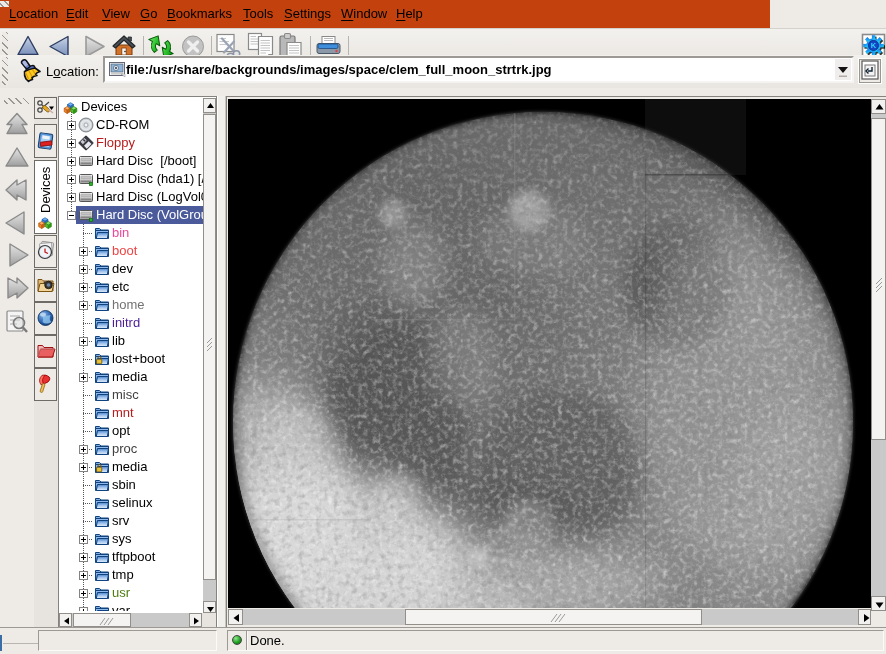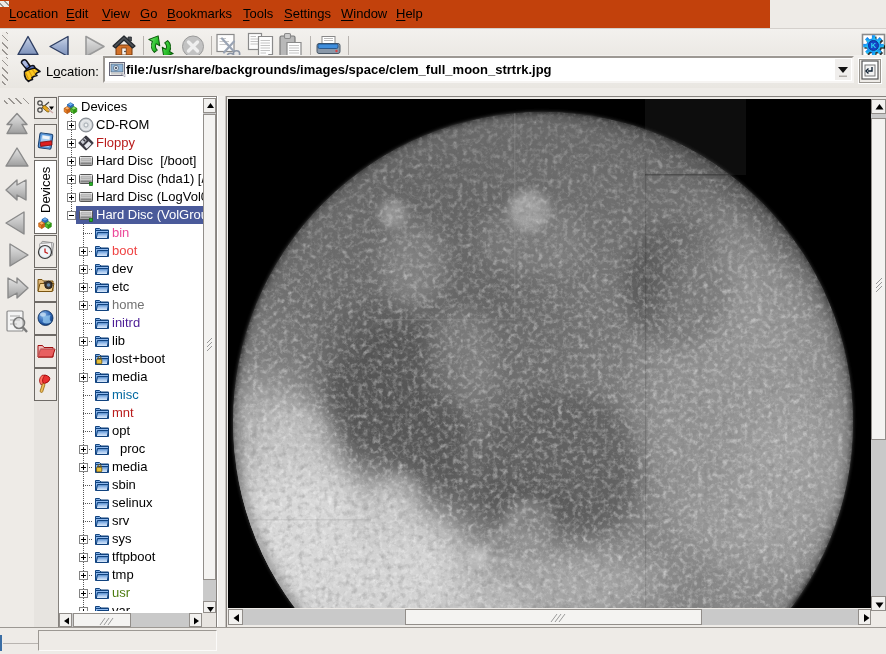--- a/index.html
+++ b/index.html
@@ -593,41 +593,41 @@
           <rect x="4" y="2" width="1" height="5" fill="#000"></rect>
         </svg>
 <svg style="position:absolute;left:34px;top:271px" width="16" height="16">
           <use href="#folderopen"></use>
         </svg>
 <div class="trow" style="left:52px;top:270px;color:#000">media</div>
 <div style="position:absolute;left:23px;top:297px;width:10px;height:1px;background:repeating-linear-gradient(90deg,#555 0,#555 1px,transparent 1px,transparent 2px)"></div>
 <svg style="position:absolute;left:34px;top:289px" width="16" height="16">
           <use href="#folderopen"></use>
         </svg>
-<div class="trow" style="left:52px;top:288px;color:#0369a1">misc</div>
+<div class="trow" style="left:52px;top:288px;color:#404040">misc</div>
 <div style="position:absolute;left:23px;top:315px;width:10px;height:1px;background:repeating-linear-gradient(90deg,#555 0,#555 1px,transparent 1px,transparent 2px)"></div>
 <svg style="position:absolute;left:34px;top:307px" width="16" height="16">
           <use href="#folderopen"></use>
         </svg>
 <div class="trow" style="left:52px;top:306px;color:#b91c1c">mnt</div>
 <div style="position:absolute;left:23px;top:333px;width:10px;height:1px;background:repeating-linear-gradient(90deg,#555 0,#555 1px,transparent 1px,transparent 2px)"></div>
 <svg style="position:absolute;left:34px;top:325px" width="16" height="16">
           <use href="#folderopen"></use>
         </svg>
 <div class="trow" style="left:52px;top:324px;color:#000">opt</div>
 <div style="position:absolute;left:23px;top:351px;width:10px;height:1px;background:repeating-linear-gradient(90deg,#555 0,#555 1px,transparent 1px,transparent 2px)"></div>
 <svg style="position:absolute;left:19px;top:347px" width="9" height="9">
           <rect x="0.5" y="0.5" width="8" height="8" fill="#fff" stroke="#838383"></rect>
           <rect x="2" y="4" width="5" height="1" fill="#000"></rect>
           <rect x="4" y="2" width="1" height="5" fill="#000"></rect>
         </svg>
 <svg style="position:absolute;left:34px;top:343px" width="16" height="16">
           <use href="#folderopen"></use>
         </svg>
-<div class="trow" style="left:60px;top:342px;color:#000000">proc</div>
+<div class="trow" style="left:52px;top:342px;color:#404040">proc</div>
 <div style="position:absolute;left:23px;top:369px;width:10px;height:1px;background:repeating-linear-gradient(90deg,#555 0,#555 1px,transparent 1px,transparent 2px)"></div>
 <svg style="position:absolute;left:19px;top:365px" width="9" height="9">
           <rect x="0.5" y="0.5" width="8" height="8" fill="#fff" stroke="#838383"></rect>
           <rect x="2" y="4" width="5" height="1" fill="#000"></rect>
           <rect x="4" y="2" width="1" height="5" fill="#000"></rect>
         </svg>
 <svg style="position:absolute;left:34px;top:361px" width="16" height="16">
           <use href="#folderlock"></use>
         </svg>
 <div class="trow" style="left:52px;top:360px;color:#000">media</div>
@@ -870,13 +870,19 @@
             </svg></div>
 </div>
       </div>
   </div>
 </div>
 
 <div class="abs" id="statusbar">
   <div class="abs" style="left:0;top:7px;width:2px;height:16px;background:#3b6ea5"></div>
   <div class="abs" style="left:3px;top:15px;width:35px;height:1px;background:#b8b4b0"></div>
   <div class="sunk" style="left:38px;top:2px;width:179px;height:21px"></div>
+  <div class="sunk" style="left:227px;top:2px;width:657px;height:21px">
+    <div class="abs" style="left:4px;top:4px;width:10px;height:10px;border-radius:50%;background:radial-gradient(circle at 35% 30%,#90e890,#22a022 55%,#0a6a0a);border:1px solid #444;box-sizing:border-box"></div>
+    <div class="abs" style="left:18px;top:0;width:1px;height:19px;background:#9c9893"></div>
+    <div class="abs" style="left:19px;top:0;width:1px;height:19px;background:#fbfaf9"></div>
+    <span style="position:absolute;left:22px;top:0;height:19px;line-height:19px;font-size:13px">Done.</span>
+  </div>
 </div>
 
 </body></html>

